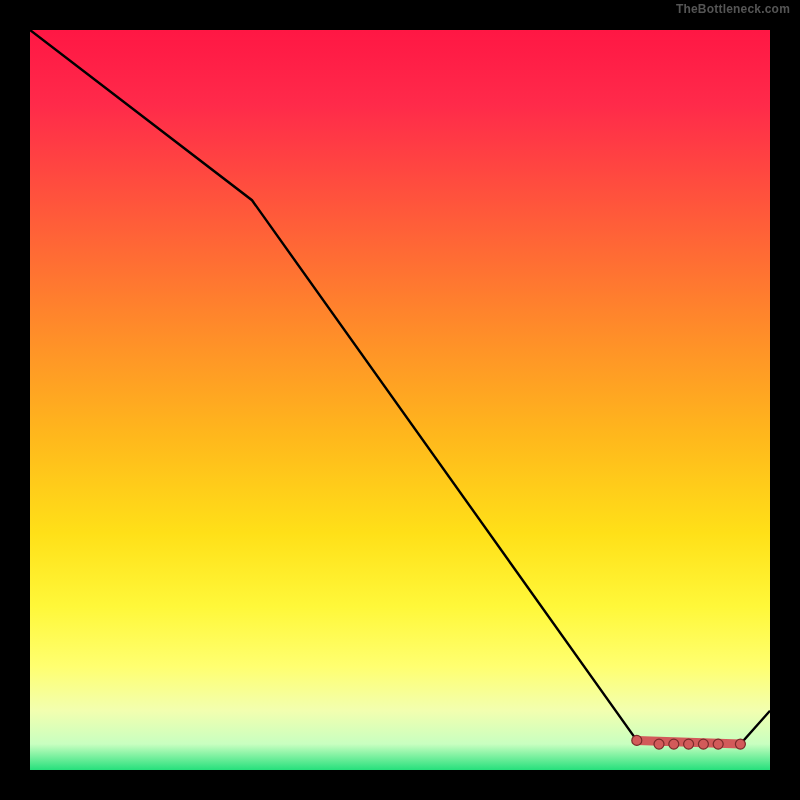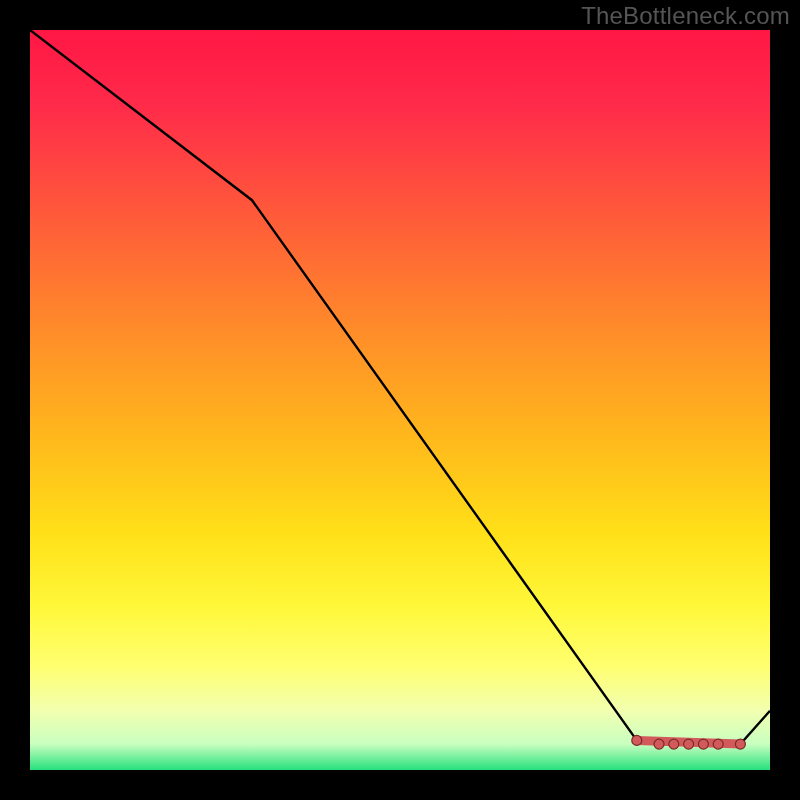--- a/index.html
+++ b/index.html
@@ -15,22 +15,22 @@
     position: relative;
     width: 800px;
     height: 800px;
     background: #000;
   }
   .watermark {
     position: absolute;
     top: 2px;
     right: 10px;
     color: #555;
-    font-size: 24px;
-    font-weight: 400;
+    font-size: 12px;
+    font-weight: 700;
     letter-spacing: 0.2px;
     z-index: 5;
   }
   .plot-area {
     position: absolute;
     left: 30px;
     top: 30px;
     width: 740px;
     height: 740px;
   }

